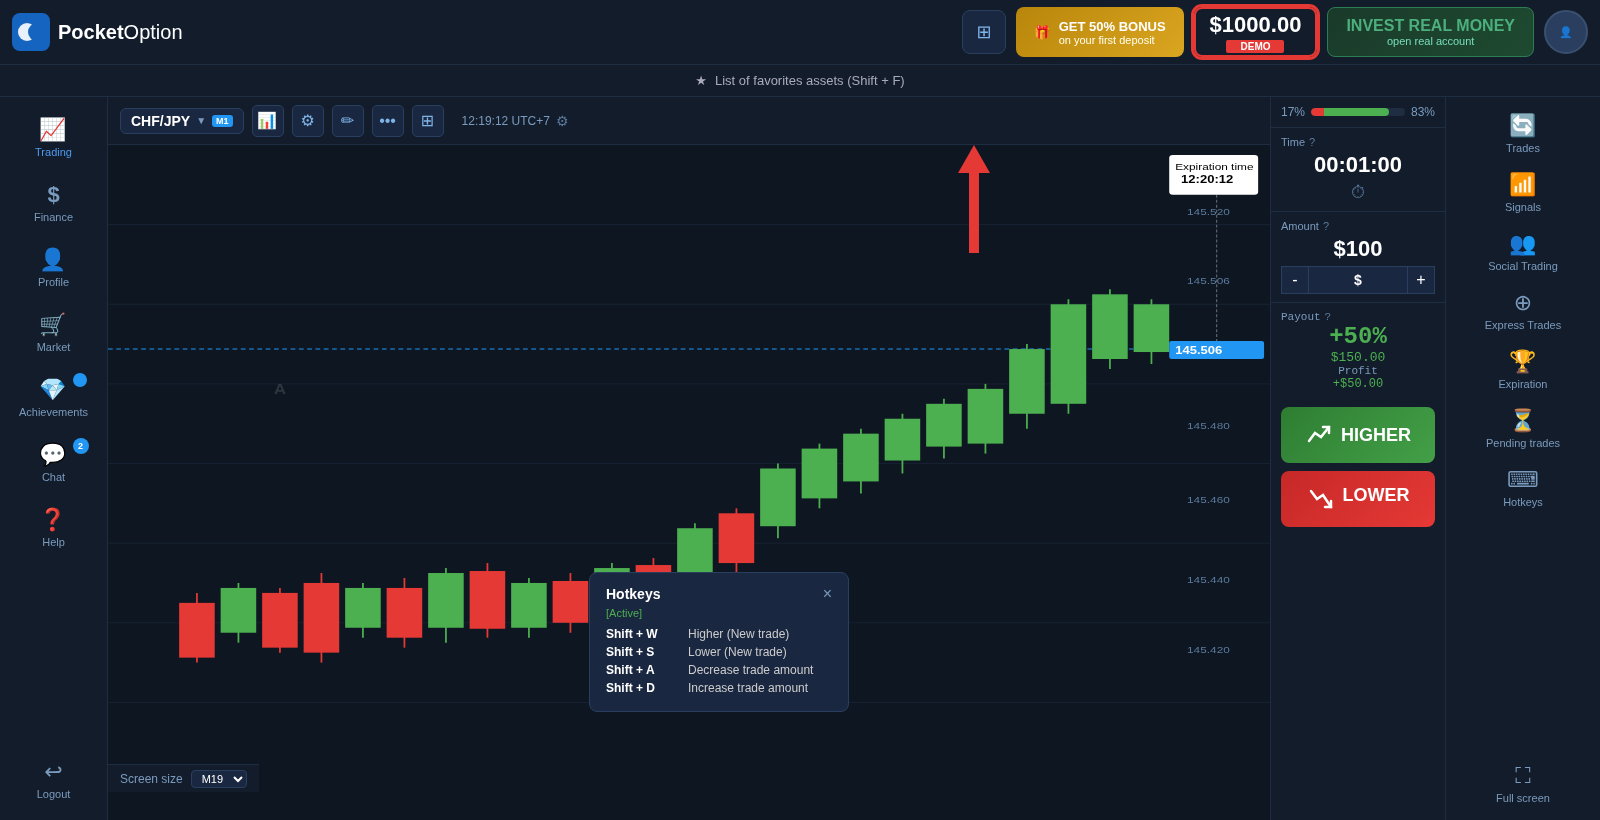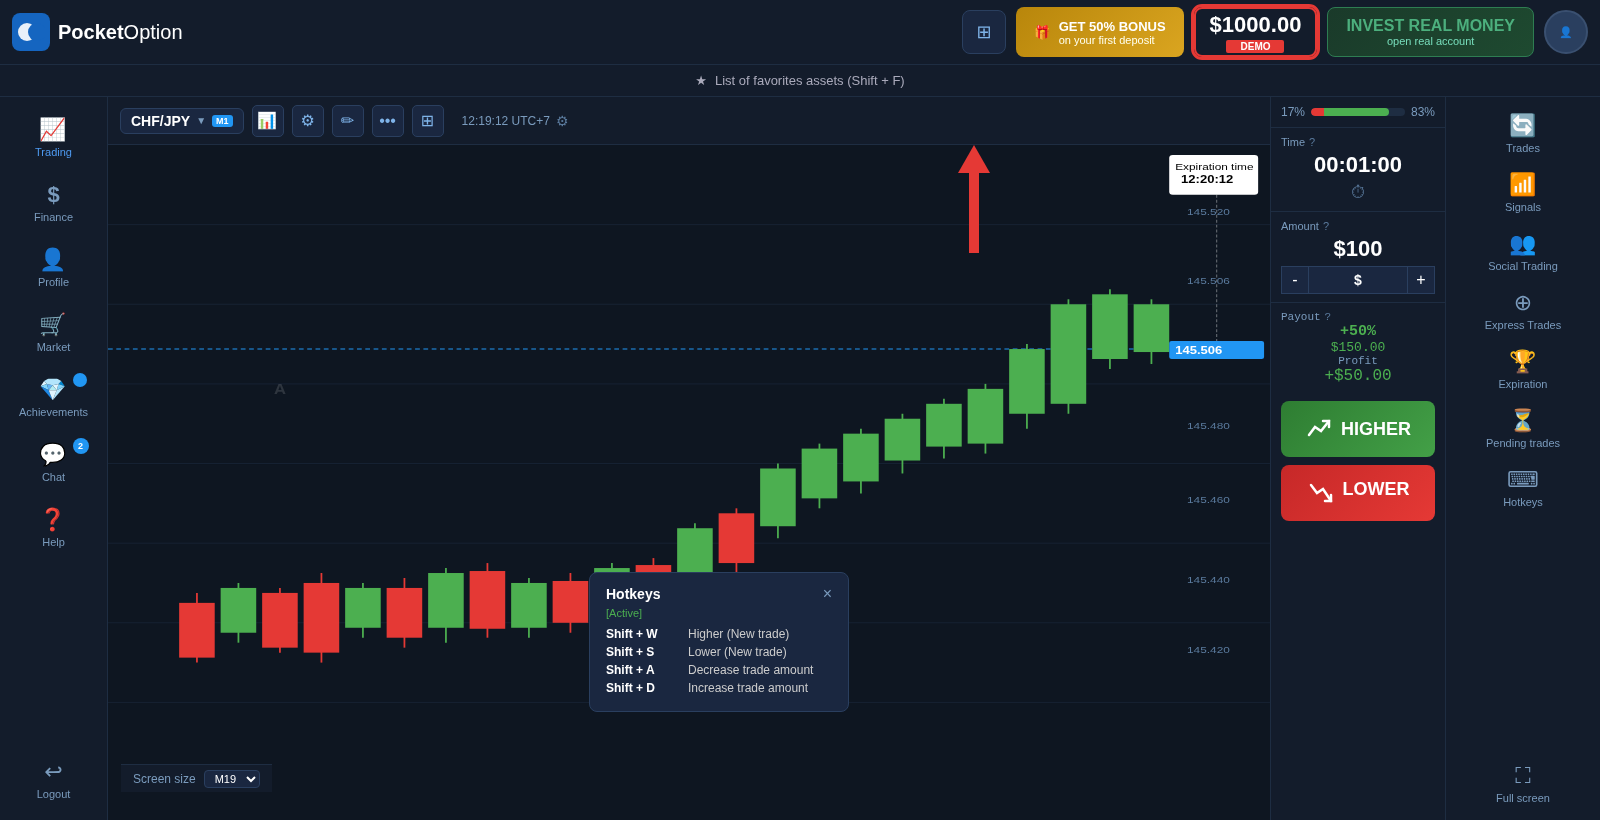--- a/index.html
+++ b/index.html
@@ -105,23 +105,23 @@
     .progress-track { flex: 1; height: 8px; background: #1e2d42; border-radius: 4px; overflow: hidden; }
     .progress-fill { height: 100%; border-radius: 4px; }
     .trade-section { padding: 8px 10px; border-top: 1px solid #1e2d42; }
     .trade-label { font-size: 11px; color: #7a9bbd; display: flex; align-items: center; gap: 4px; }
     .trade-value { font-size: 22px; font-weight: 700; color: #fff; text-align: center; margin: 4px 0; }
     .trade-clock { font-size: 18px; color: #5a7a9d; text-align: center; }
     .amount-row { display: flex; align-items: center; gap: 0; }
     .amount-btn { background: #1a2740; border: 1px solid #2a3f5f; color: #fff; width: 28px; height: 28px; cursor: pointer; font-size: 16px; display: flex; align-items: center; justify-content: center; }
     .amount-display { flex: 1; text-align: center; background: #1a2740; border-top: 1px solid #2a3f5f; border-bottom: 1px solid #2a3f5f; height: 28px; display: flex; align-items: center; justify-content: center; font-size: 14px; font-weight: 600; }
     .payout-section { padding: 8px 10px; border-top: 1px solid #1e2d42; font-family: Liberation Mono, monospace; }
-    .payout-value { font-size: 15px; font-weight: 700; color: #4caf50; text-align: center; }
+    .payout-value { font-size: 24px; font-weight: 700; color: #4caf50; text-align: center; }
     .profit-text { color: #4caf50; font-size: 13px; text-align: center; }
-    .profit-plus { color: #4caf50; font-size: 16px; text-align: center; }
+    .profit-plus { color: #4caf50; font-size: 12px; text-align: center; }
     .btn-higher {
       margin: 8px 10px 4px; border: none; border-radius: 8px; padding: 14px;
       background: linear-gradient(135deg, #2e7d32, #43a047); color: #fff;
       font-size: 18px; font-weight: 700; cursor: pointer; display: flex; align-items: center; justify-content: center; gap: 8px;
     }
     .btn-lower {
       margin: 4px 10px 8px; border: none; border-radius: 8px; padding: 14px;
       background: linear-gradient(135deg, #c62828, #e53935); color: #fff;
       font-size: 18px; font-weight: 700; cursor: pointer; display: flex; align-items: flex-start; justify-content: center; gap: 8px;
     }
@@ -134,21 +134,21 @@
     }
     .hotkeys-title { display: flex; align-items: center; justify-content: space-between; margin-bottom: 4px; }
     .hotkeys-title-text { font-size: 14px; font-weight: 600; color: #fff; }
     .hotkeys-active { color: #4caf50; font-size: 11px; margin-bottom: 8px; }
     .hotkeys-row { display: flex; gap: 12px; margin: 4px 0; color: #ccc; }
     .hotkeys-key { color: #fff; font-weight: 600; min-width: 70px; }
     .close-x { cursor: pointer; color: #7a9bbd; font-size: 16px; }
 
     
     .screen-size-bar {
-      position: absolute; bottom: 0; left: 13px; background: #131c2b;
+      position: absolute; bottom: 0; left: 0; background: #131c2b;
       border-top: 1px solid #1e2d42; padding: 4px 12px; font-size: 12px;
       color: #7a9bbd; display: flex; align-items: center; gap: 8px; height: 28px;
     }
     .screen-size-select { background: #1a2740; border: 1px solid #2a3f5f; color: #fff; border-radius: 4px; padding: 1px 6px; font-size: 11px; cursor: pointer; }
   </style>
 </head>
 <body>
 
 <header class="header">
   <div class="logo">

